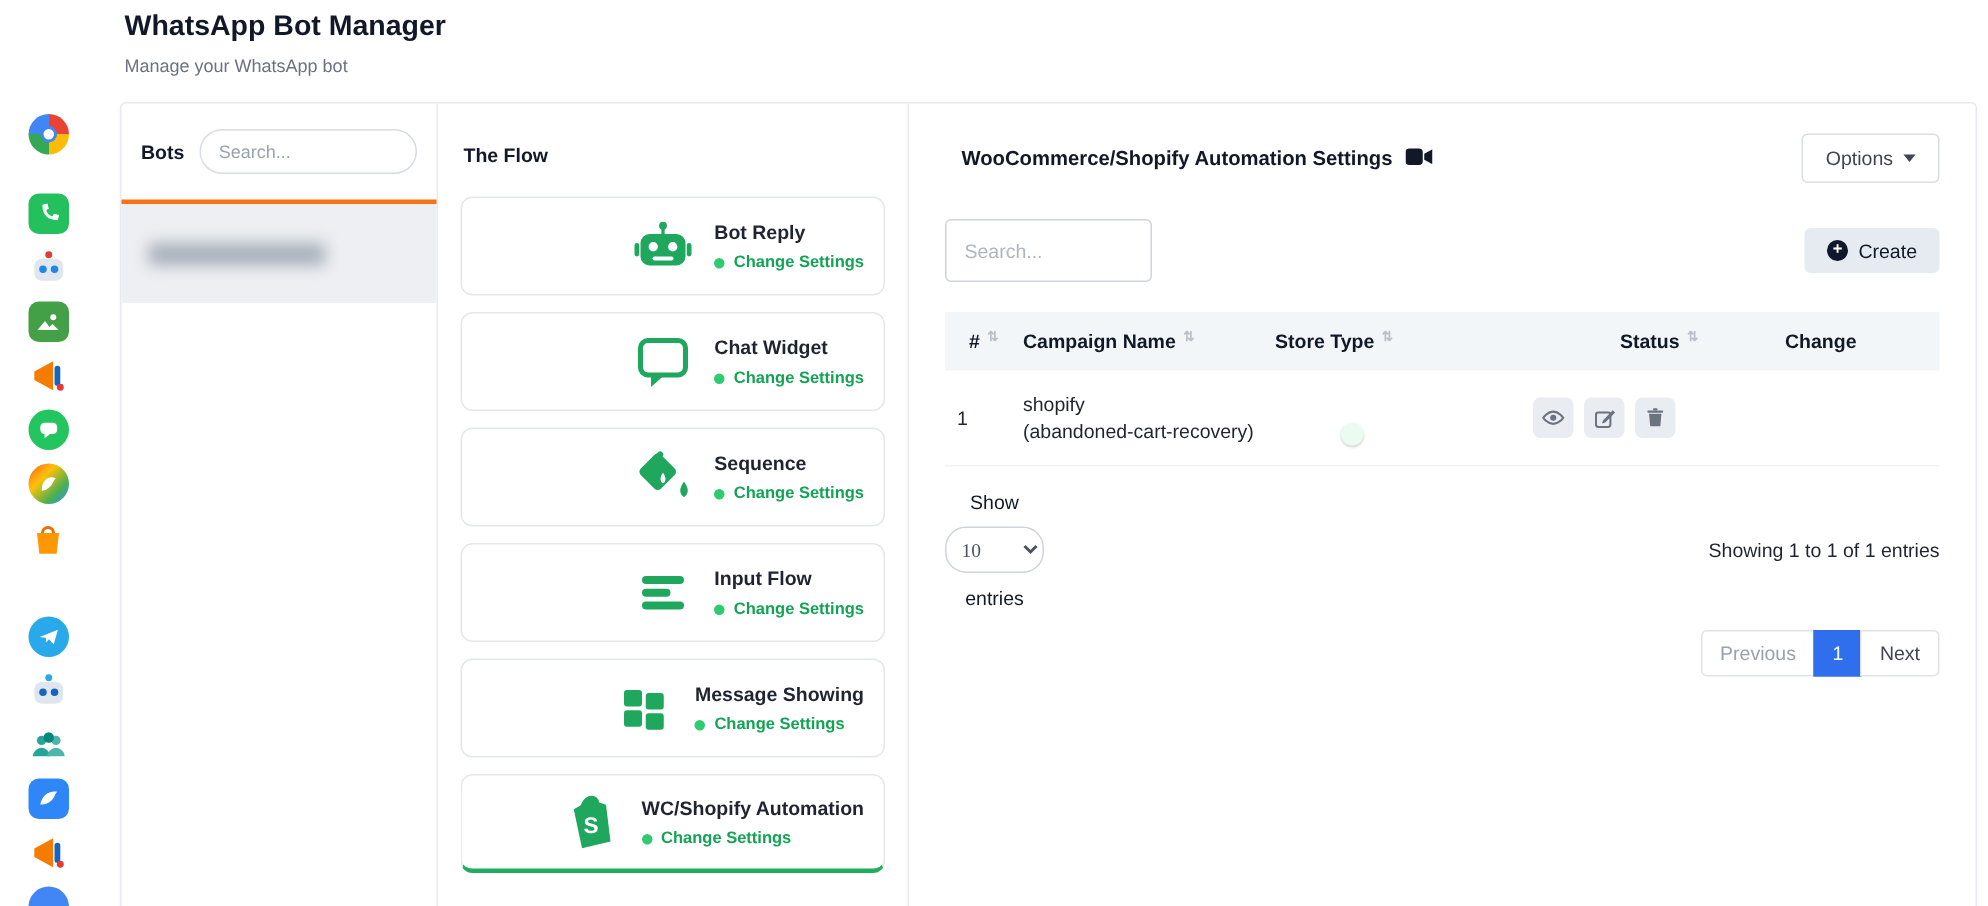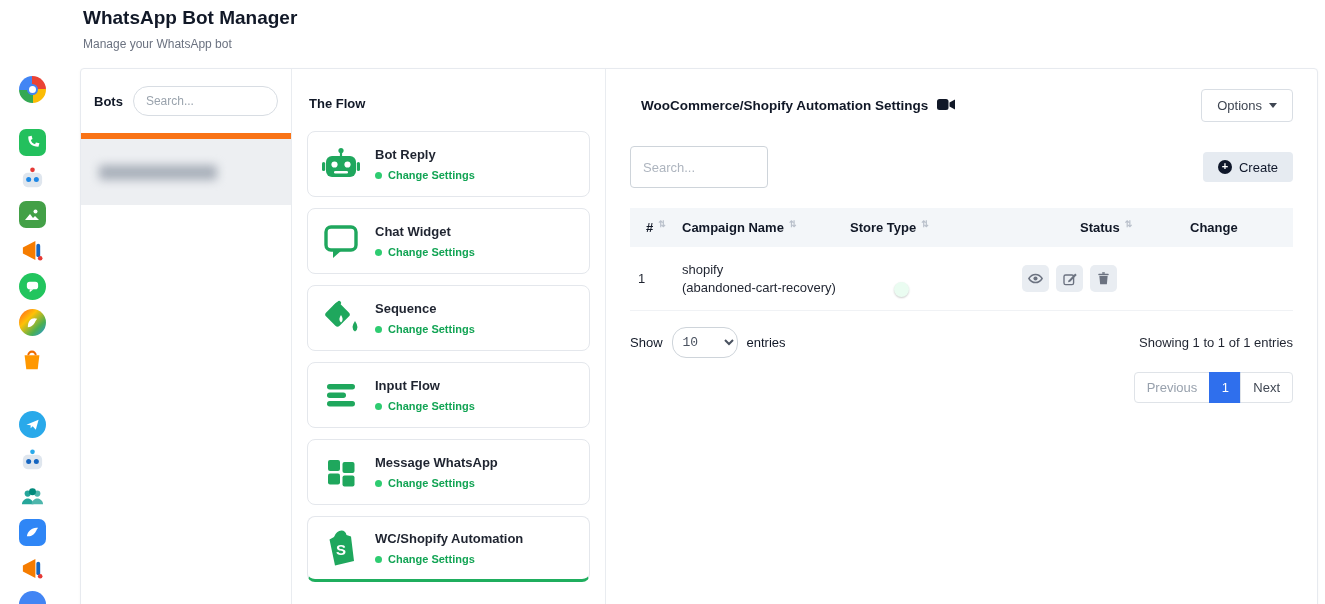--- a/index.html
+++ b/index.html
@@ -35,33 +35,33 @@
   .page-title { font-size:19px; font-weight:bold; color:#111827; }
   .page-subtitle { font-size:12px; color:#6b7280; margin-top:8px; }
 
   
   .card { position:absolute; left:80px; top:68px; width:1238px; height:700px;
           background:#fff; border:1px solid #e7eaef; border-radius:4px;
           box-shadow:0 1px 3px rgba(20,30,50,.04); display:flex; }
 
   
   .bots-panel { width:211px; border-right:1px solid #e9ecf0; }
-  .bots-head { display:flex; align-items:center; gap:10px; padding:17px 13px; border-bottom:6px solid #f97316; }
+  .bots-head { display:flex; align-items:center; gap:10px; padding:17px 13px; border-bottom:3px solid #f97316; }
   .bots-title { font-size:13px; font-weight:bold; color:#111827; }
   .pill-search { flex:1; min-width:0; height:30px; border:1px solid #d8dde3; border-radius:16px;
                  padding:0 12px; font-size:12px; color:#3f4652; outline:none; font-family:inherit; }
   .pill-search::placeholder { color:#9aa3ad; }
   .bot-item { height:66px; background:#edeff2; display:flex; align-items:center; padding:0 18px; cursor:pointer; }
   .blur-name { width:118px; height:15px; background:#a9b0ba; border-radius:3px; filter:blur(5px); }
 
   
   .menu-panel { width:314px; border-right:1px solid #e9ecf0; padding:16px 15px; }
   .menu-title { font-size:13px; font-weight:bold; color:#111827; margin:11px 0 20px 2px; }
   .menu-card { height:66px; border:1px solid #e4e7ec; border-radius:8px; background:#fff;
-               display:flex; align-items:center; gap:14px; padding:0 13px; margin-bottom:11px; cursor:pointer; }
+               display:flex; align-items:center; gap:14px; padding:0 13px; margin-bottom:11px; cursor:pointer;justify-content:flex-end; }
   .menu-card.active { border-bottom:3px solid #1fae5e; }
   .menu-icon { width:40px; height:40px; flex:0 0 40px; }
   .menu-label { font-size:13px; font-weight:bold; color:#1f2430; margin-bottom:7px; }
   .settings-row { display:flex; align-items:center; gap:6px; }
   .dot { width:7px; height:7px; border-radius:50%; background:#2ecc71; }
   .settings-link { font-size:11px; font-weight:bold; color:#12a454; cursor:pointer; }
 
   
   .main-panel { flex:1; padding:20px 24px; min-width:0; }
   .main-head { display:flex; justify-content:space-between; align-items:center; }
@@ -99,23 +99,23 @@
             box-shadow:inset 0 0 0 1px rgba(0,0,0,.03); }
   .toggle-knob { position:absolute; right:3px; top:3px; width:15px; height:15px; border-radius:50%;
                  background:#eafcf1; box-shadow:0 1px 2px rgba(0,0,0,.2); }
 
   .actions-cell { display:flex; gap:7px; }
   .action-btn { width:27px; height:27px; border-radius:5px; background:#e9edf2; border:none;
                 display:flex; align-items:center; justify-content:center; cursor:pointer; }
 
   
   .table-footer { display:flex; justify-content:space-between; align-items:center; margin-top:16px; }
-  .show-group { display:flex; align-items:center; gap:9px; font-size:13px; color:#111827; }
+  .show-group { display:flex; align-items:center; gap:9px; font-size:13px; color:#111827;flex-direction:column; }
   .size-select { height:31px; width:66px; border:1px solid #ced4da; border-radius:14px; font-size:13px;
-                 color:#4a5260; padding:0 6px; font-family:Liberation Mono, monospace; background:#fff; }
+                 color:#4a5260; padding:0 6px; font-family:Liberation Serif, serif; background:#fff; }
   .summary { font-size:13px; color:#1f2430; }
 
   .pagination-row { display:flex; justify-content:flex-end; margin-top:14px; }
   .page-btn { height:31px; padding:0 12px; border:1px solid #dfe3e8; background:#fff; font-size:13px;
               display:flex; align-items:center; cursor:pointer; margin-left:-1px; font-family:inherit; }
   .page-btn.prev { border-radius:4px 0 0 4px; color:#98a1ad; margin-left:0; }
   .page-btn.current { background:#2f6fed; border-color:#2f6fed; color:#fff; width:32px; justify-content:center; padding:0; }
   .page-btn.next { border-radius:0 4px 4px 0; color:#3f4652; }
 </style>
 </head>
@@ -303,21 +303,21 @@
     <div class="menu-card">
       <span class="menu-icon">
         <svg viewBox="0 0 40 40" width="40" height="40">
             <rect x="7" y="8" width="12" height="11" rx="2" fill="#1fa75d"></rect>
             <rect x="21.5" y="10" width="12" height="11" rx="2" fill="#1fa75d"></rect>
             <rect x="7" y="21.5" width="12" height="11" rx="2" fill="#1fa75d"></rect>
             <rect x="21.5" y="23.5" width="12" height="11" rx="2" fill="#1fa75d"></rect>
           </svg>
       </span>
       <div>
-        <div class="menu-label">Message WhatsApp</div>
+        <div class="menu-label">Message Showing</div>
         <div class="settings-row">
             <span class="dot"></span>
           <span class="settings-link">Change Settings</span>
           </div>
       </div>
     </div>
 
     <div class="menu-card active">
       <span class="menu-icon">
         <svg viewBox="0 0 40 40" width="40" height="40">

